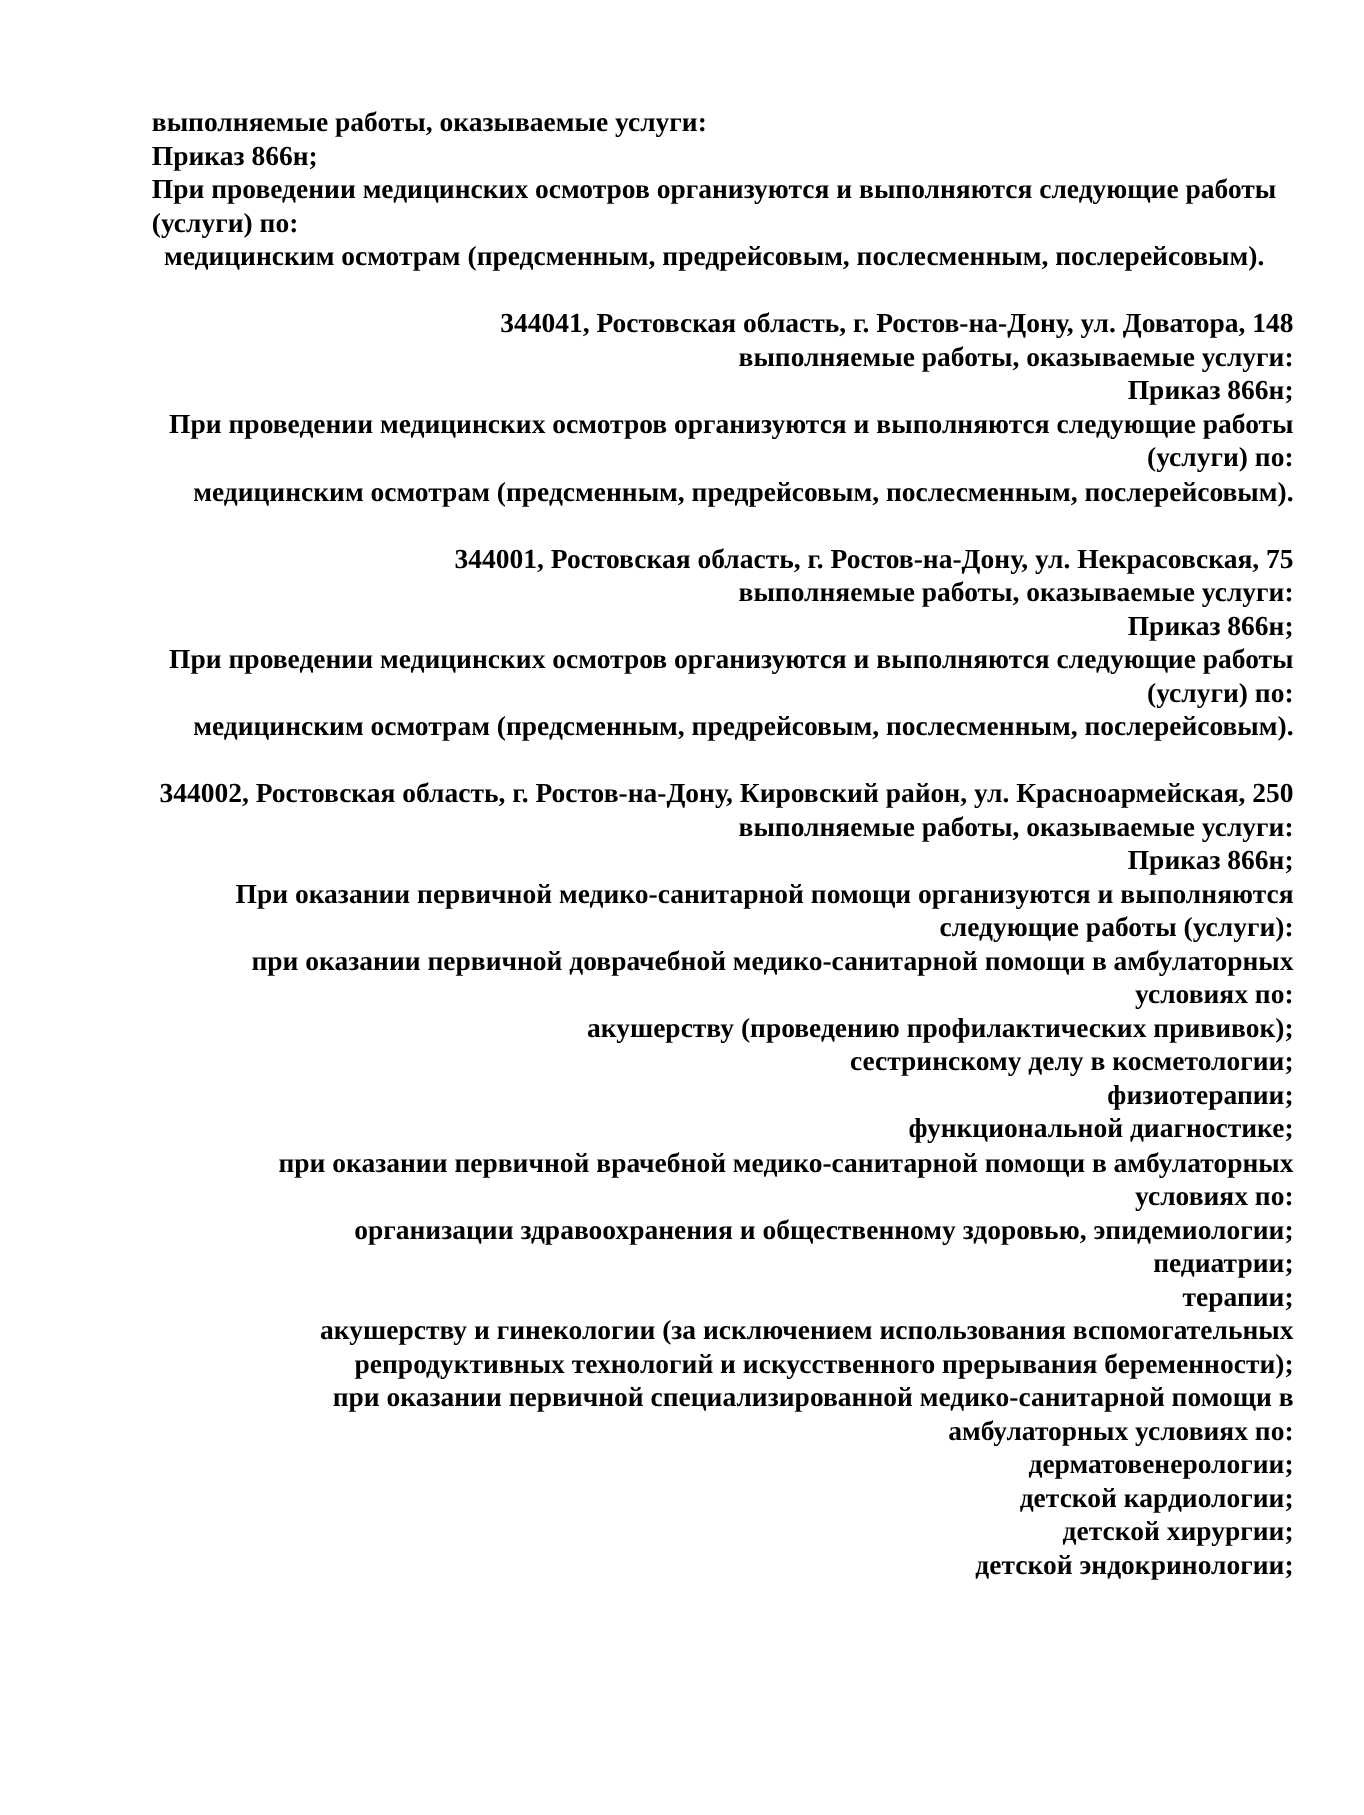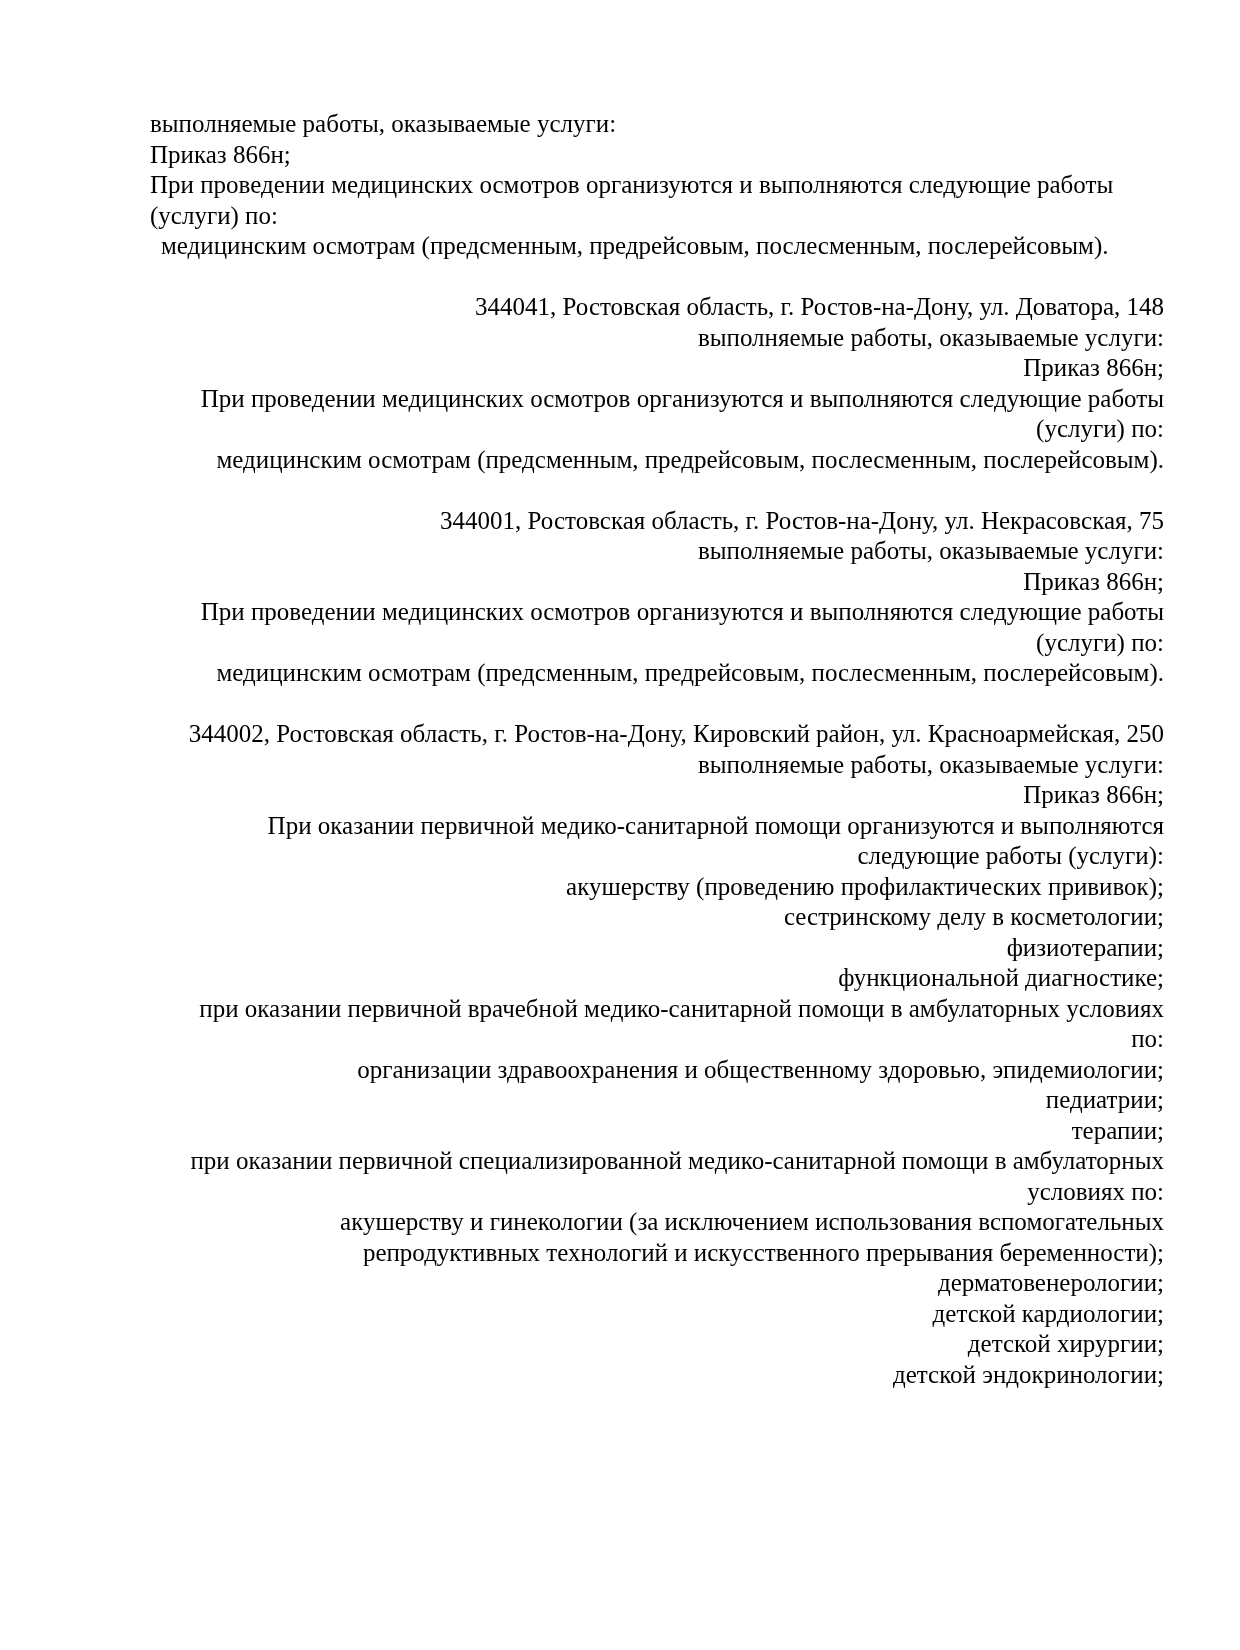--- a/index.html
+++ b/index.html
@@ -15,21 +15,21 @@
     color: #000000;
     font-family: "Liberation Serif", "DejaVu Serif", serif;
     font-size: 25px;
     line-height: 30.5px;
   }
   .page {
     box-sizing: content-box;
     padding: 97px 64px 0 138px;
     width: 1038px;
   }
-  section.entry { margin: 12px; }
+  section.entry { margin: 0; font-weight: bold; }
   section.entry + section.entry { margin-top: 30.5px; text-align: right; }
   p.line {
     margin: 0;
     padding: 0;
     text-indent: 0;
     word-spacing: normal;
   }
   p.ind1 { text-indent: 11px; }
   p.ind2 { text-indent: 30px; }
 </style>
@@ -59,29 +59,30 @@
     <p class="line">Приказ 866н;</p>
     <p class="line">При проведении медицинских осмотров организуются и выполняются следующие работы (услуги) по:</p>
     <p class="line ind1">медицинским осмотрам (предсменным, предрейсовым, послесменным, послерейсовым).</p>
   </section>
 
   <section class="entry">
     <p class="line">344002, Ростовская область, г. Ростов-на-Дону, Кировский район, ул. Красноармейская, 250</p>
     <p class="line">выполняемые работы, оказываемые услуги:</p>
     <p class="line">Приказ 866н;</p>
     <p class="line">При оказании первичной медико-санитарной помощи организуются и выполняются следующие работы (услуги):</p>
+    <p class="line ind1">при оказании первичной доврачебной медико-санитарной помощи в амбулаторных условиях по:</p>
     <p class="line ind2">акушерству (проведению профилактических прививок);</p>
     <p class="line ind2">сестринскому делу в косметологии;</p>
     <p class="line ind2">физиотерапии;</p>
     <p class="line ind2">функциональной диагностике;</p>
     <p class="line ind1">при оказании первичной врачебной медико-санитарной помощи в амбулаторных условиях по:</p>
     <p class="line ind2">организации здравоохранения и общественному здоровью, эпидемиологии;</p>
     <p class="line ind2">педиатрии;</p>
     <p class="line ind2">терапии;</p>
+    <p class="line ind2">акушерству и гинекологии (за исключением использования вспомогательных репродуктивных технологий и искусственного прерывания беременности);</p>
     <p class="line ind1">при оказании первичной специализированной медико-санитарной помощи в амбулаторных условиях по:</p>
-    <p class="line ind2">акушерству и гинекологии (за исключением использования вспомогательных репродуктивных технологий и искусственного прерывания беременности);</p>
     <p class="line ind2">дерматовенерологии;</p>
     <p class="line ind2">детской кардиологии;</p>
     <p class="line ind2">детской хирургии;</p>
     <p class="line ind2">детской эндокринологии;</p>
   </section>
 
 </div>
 
 </body></html>

